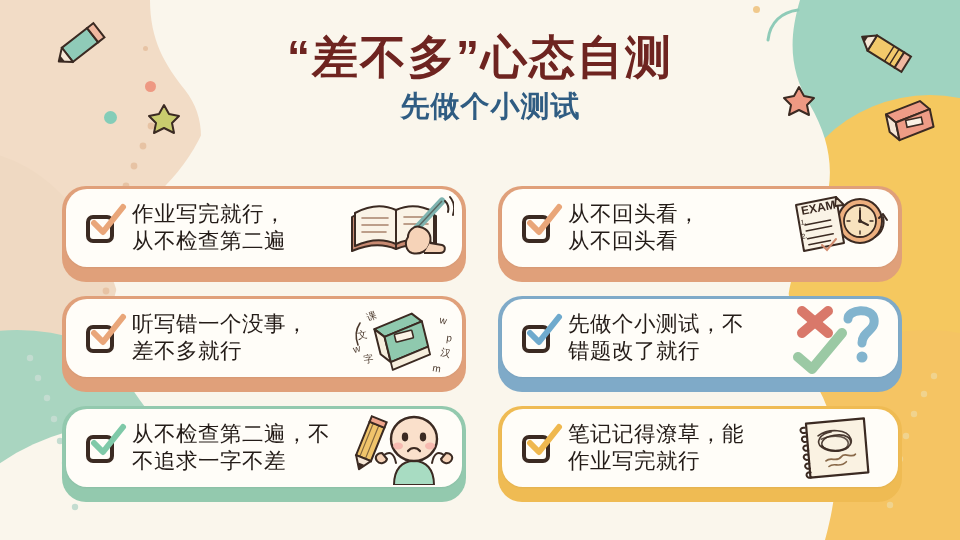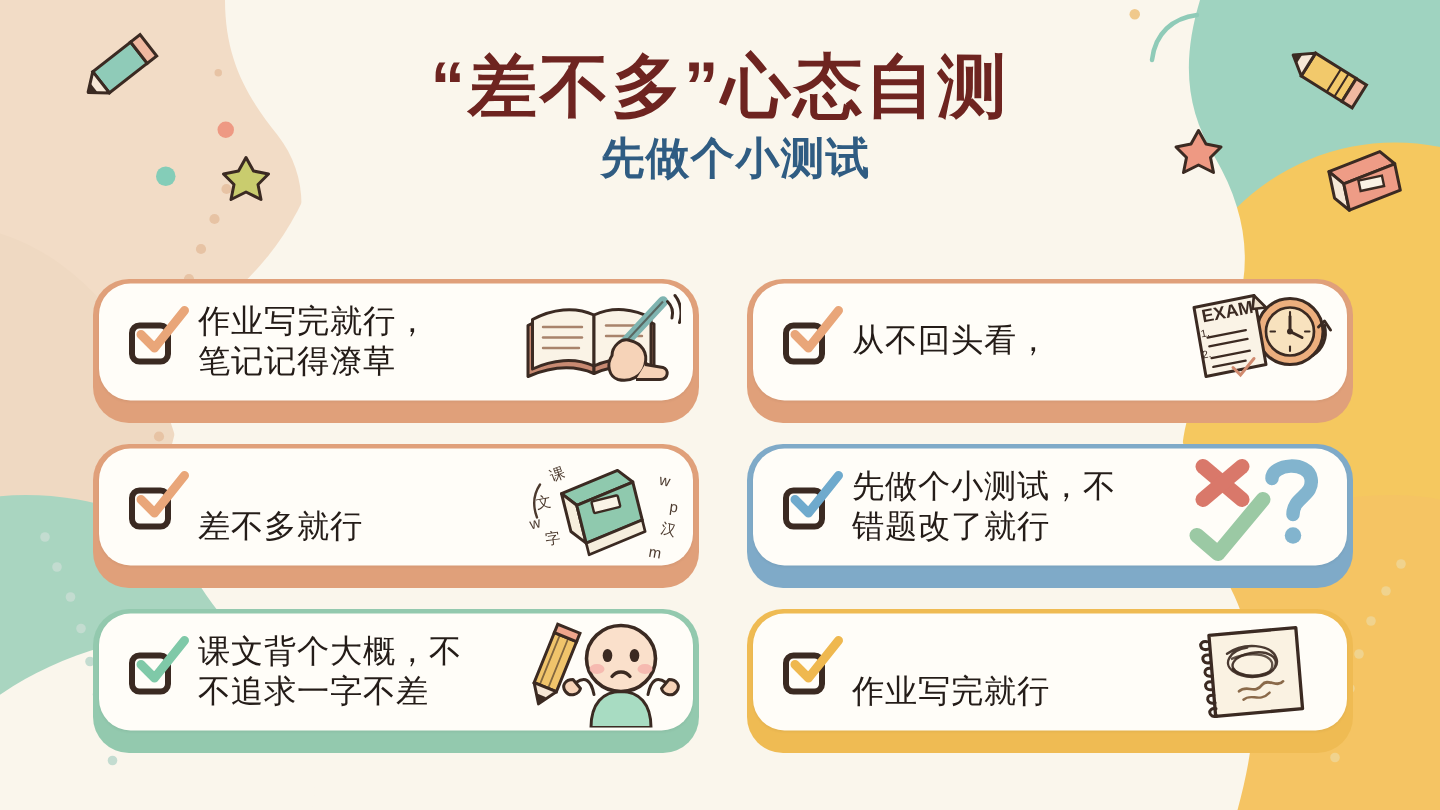--- a/index.html
+++ b/index.html
@@ -215,21 +215,21 @@
 
     <div class="card">
       <div class="card-shell" style="background:#E0A07A;"></div>
       <div class="card-face">
         <div class="cbox">
           <div class="cbox-sq"></div>
           <svg class="cbox-tick" viewBox="0 0 40 38">
             <path d="M6,20 L15,29 L35,4" stroke="#E9A679" stroke-width="6" fill="none" stroke-linecap="round" stroke-linejoin="round"></path>
           </svg>
         </div>
-        <div class="ctext"><span>作业写完就行，</span><br><span>笔记记得潦草</span></div>
+        <div class="ctext"><span>作业写完就行，</span><br><span>从不检查第二遍</span></div>
         <div class="cart">
           <svg width="108" height="74" viewBox="0 0 108 74">
             <path d="M6,26 C20,18 36,16 50,22 L50,58 C36,52 20,54 6,60 Z" fill="#C88A72" stroke="#3B2A22" stroke-width="2" stroke-linejoin="round"></path>
             <path d="M50,22 C64,16 78,18 90,25 L90,58 C78,52 64,52 50,58 Z" fill="#C88A72" stroke="#3B2A22" stroke-width="2" stroke-linejoin="round"></path>
             <path d="M9,22 C22,15 37,13 50,19 L50,53 C37,47 22,49 9,55 Z" fill="#FAF3E6" stroke="#3B2A22" stroke-width="2" stroke-linejoin="round"></path>
             <path d="M50,19 C63,13 77,15 88,21 L88,53 C77,47 63,47 50,53 Z" fill="#FAF3E6" stroke="#3B2A22" stroke-width="2" stroke-linejoin="round"></path>
             <g stroke="#A8836B" stroke-width="1.6" stroke-linecap="round">
               <path d="M16,27 H42"></path>
                 <path d="M16,34 H42"></path>
                 <path d="M16,41 H40"></path>
@@ -251,21 +251,21 @@
 
     <div class="card">
       <div class="card-shell" style="background:#E0A07A;"></div>
       <div class="card-face">
         <div class="cbox">
           <div class="cbox-sq"></div>
           <svg class="cbox-tick" viewBox="0 0 40 38">
             <path d="M6,20 L15,29 L35,4" stroke="#E9A679" stroke-width="6" fill="none" stroke-linecap="round" stroke-linejoin="round"></path>
           </svg>
         </div>
-        <div class="ctext"><span>从不回头看，</span><br></div>
+        <div class="ctext"><span>从不回头看，</span><br><span>从不回头看</span></div>
         <div class="cart">
           <svg width="108" height="74" viewBox="0 0 108 74">
             <circle cx="78" cy="30" r="22" fill="#EDAF7E" stroke="#3B2A22" stroke-width="2"></circle>
             <circle cx="78" cy="30" r="16" fill="#F8E2BE" stroke="#3B2A22" stroke-width="1.8"></circle>
             <g stroke="#3B2A22" stroke-width="1.4" stroke-linecap="round">
               <path d="M78,17 V20"></path>
                 <path d="M78,40 V43"></path>
                 <path d="M65,30 H68"></path>
                 <path d="M88,30 H91"></path>
             </g>
@@ -293,21 +293,21 @@
 
     <div class="card">
       <div class="card-shell" style="background:#E0A07A;"></div>
       <div class="card-face">
         <div class="cbox">
           <div class="cbox-sq"></div>
           <svg class="cbox-tick" viewBox="0 0 40 38">
             <path d="M6,20 L15,29 L35,4" stroke="#E9A679" stroke-width="6" fill="none" stroke-linecap="round" stroke-linejoin="round"></path>
           </svg>
         </div>
-        <div class="ctext"><br><span>差不多就行</span></div>
+        <div class="ctext"><span>听写错一个没事，</span><br><span>差不多就行</span></div>
         <div class="cart">
           <svg width="108" height="74" viewBox="0 0 108 74">
             <g transform="rotate(-14 55 40)">
               <path d="M32,22 L72,16 L80,26 L40,32 Z" fill="#8FC9AE" stroke="#3B2A22" stroke-width="2" stroke-linejoin="round"></path>
               <path d="M32,22 L40,32 L40,58 L32,48 Z" fill="#F6EEDD" stroke="#3B2A22" stroke-width="2" stroke-linejoin="round"></path>
               <path d="M40,32 L80,26 L80,52 L40,58 Z" fill="#8FC9AE" stroke="#3B2A22" stroke-width="2" stroke-linejoin="round"></path>
               <rect x="50" y="32" width="18" height="8" rx="1" fill="#FAF3E6" stroke="#3B2A22" stroke-width="1.6"></rect>
               <path d="M40,58 L80,52 L80,60 L40,66 Z" fill="#F6EEDD" stroke="#3B2A22" stroke-width="1.8" stroke-linejoin="round"></path>
             </g>
             <g fill="#4C3A2E" font-family="'Liberation Sans','DejaVu Sans',sans-serif" font-size="10">
@@ -354,21 +354,21 @@
 
     <div class="card">
       <div class="card-shell" style="background:#93C9AE;"></div>
       <div class="card-face">
         <div class="cbox">
           <div class="cbox-sq"></div>
           <svg class="cbox-tick" viewBox="0 0 40 38">
             <path d="M6,20 L15,29 L35,4" stroke="#7FC9A8" stroke-width="6" fill="none" stroke-linecap="round" stroke-linejoin="round"></path>
           </svg>
         </div>
-        <div class="ctext"><span>课文背个大概，不</span><br><span>不追求一字不差</span></div>
+        <div class="ctext"><span>从不检查第二遍，不</span><br><span>不追求一字不差</span></div>
         <div class="cart">
           <svg width="108" height="74" viewBox="0 0 108 74">
             <g transform="rotate(22 22 36)">
               <path d="M14,12 H30 V48 H14 Z" fill="#F0C46B" stroke="#3B2A22" stroke-width="2"></path>
               <path d="M18,12 V48 M24,12 V48" stroke="#3B2A22" stroke-width="1.2" opacity=".6"></path>
               <path d="M14,48 L22,60 L30,48 Z" fill="#F6E7D6" stroke="#3B2A22" stroke-width="2" stroke-linejoin="round"></path>
               <path d="M19,54 L22,60 L25,54 Z" fill="#3B2A22"></path>
               <path d="M14,6 H30 V12 H14 Z" fill="#EFA58C" stroke="#3B2A22" stroke-width="2"></path>
             </g>
             <path d="M50,52 C48,42 44,40 38,44" stroke="#3B2A22" stroke-width="2" fill="none" stroke-linecap="round"></path>
@@ -389,21 +389,21 @@
 
     <div class="card">
       <div class="card-shell" style="background:#EFBB53;"></div>
       <div class="card-face">
         <div class="cbox">
           <div class="cbox-sq"></div>
           <svg class="cbox-tick" viewBox="0 0 40 38">
             <path d="M6,20 L15,29 L35,4" stroke="#EFB84F" stroke-width="6" fill="none" stroke-linecap="round" stroke-linejoin="round"></path>
           </svg>
         </div>
-        <div class="ctext"><br><span>作业写完就行</span></div>
+        <div class="ctext"><span>笔记记得潦草，能</span><br><span>作业写完就行</span></div>
         <div class="cart">
           <svg width="108" height="74" viewBox="0 0 108 74">
             <g transform="rotate(-9 55 36)">
               <path d="M28,8 L86,12 L82,66 L24,62 Z" fill="#FAF2E2" stroke="#3B2A22" stroke-width="2.2" stroke-linejoin="round"></path>
               <g stroke="#3B2A22" stroke-width="2" fill="none" stroke-linecap="round">
                 <path d="M26,12 C20,10 20,18 26,17"></path>
                 <path d="M26,21 C20,19 20,27 26,26"></path>
                 <path d="M26,30 C20,28 20,36 26,35"></path>
                 <path d="M25,39 C19,37 19,45 25,44"></path>
                 <path d="M25,48 C19,46 19,54 25,53"></path>

